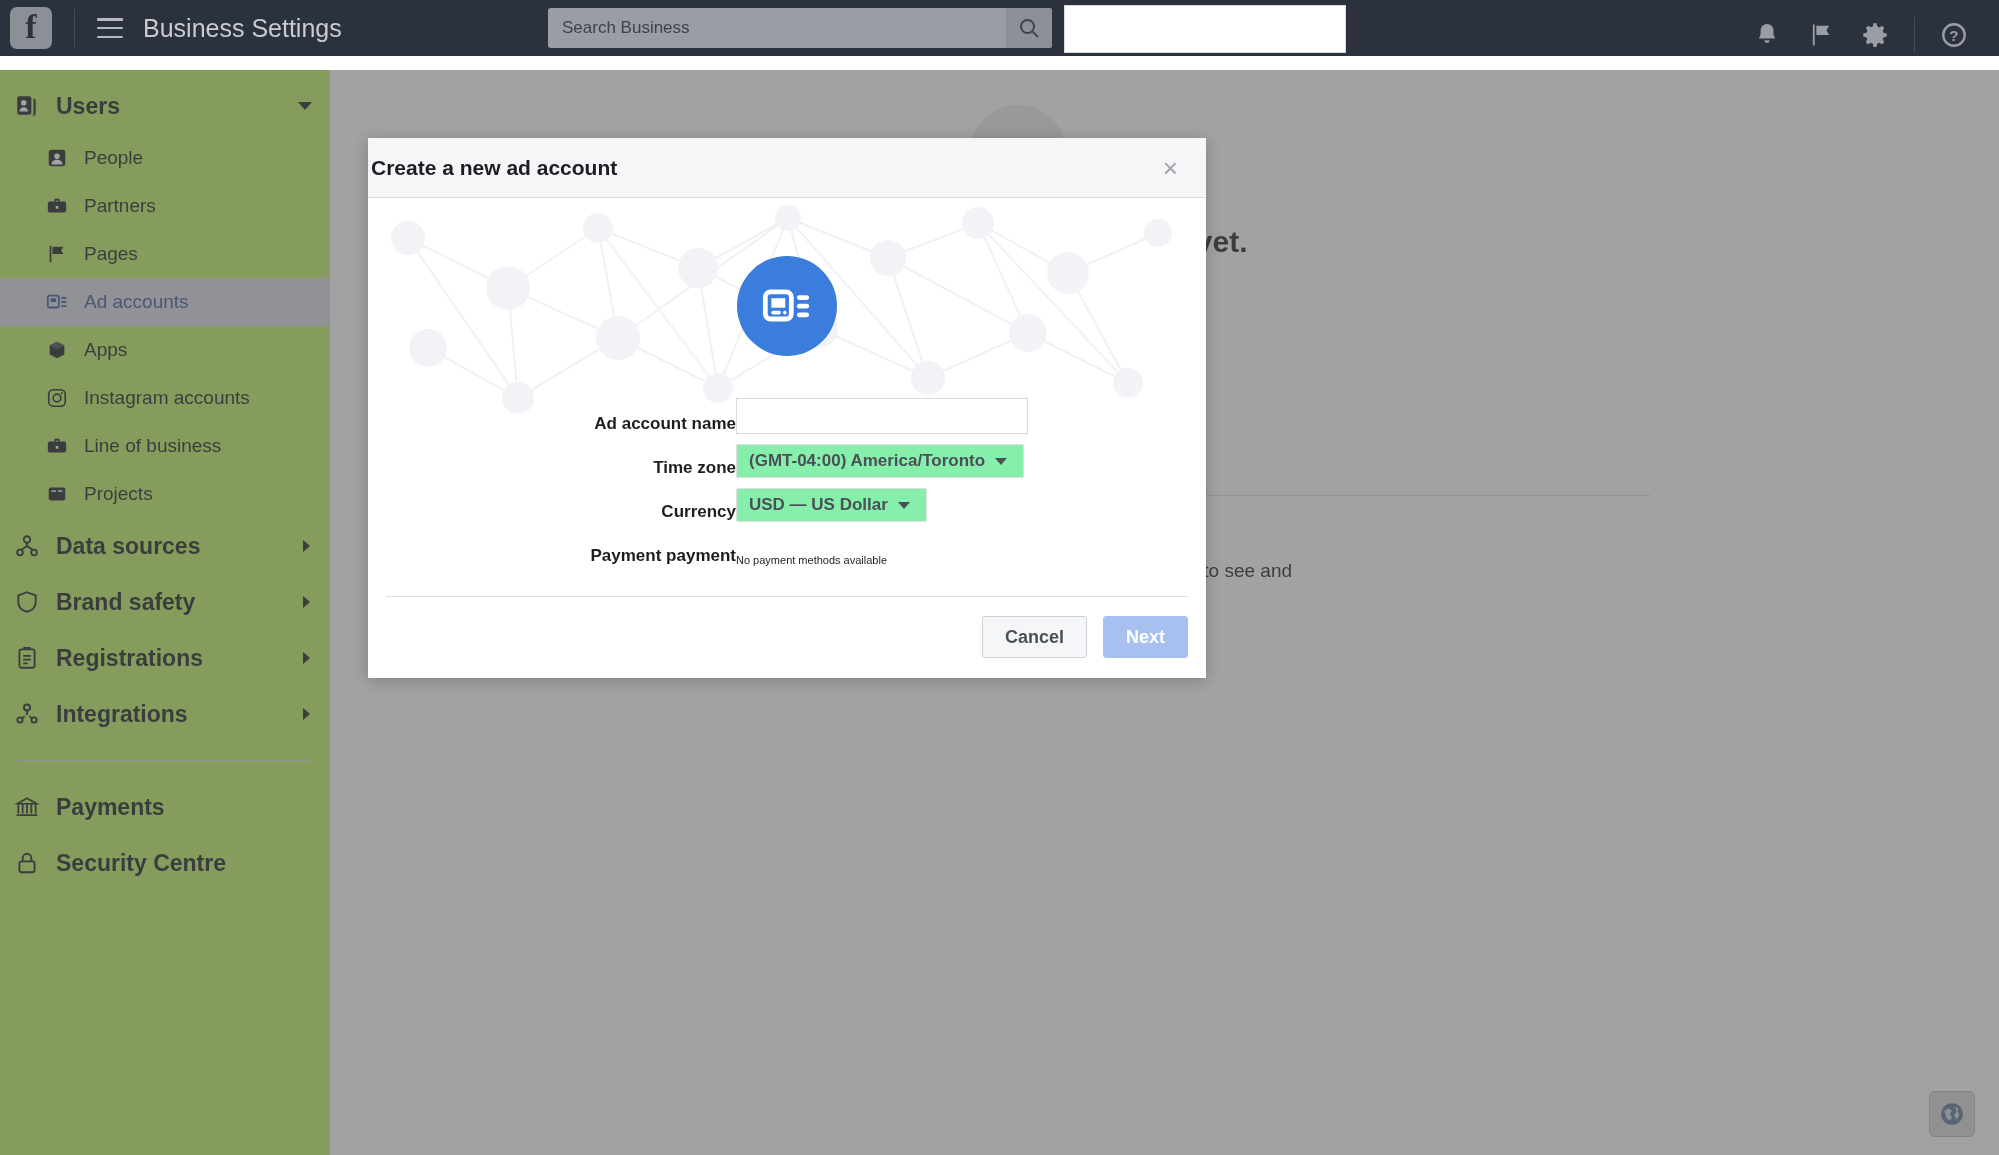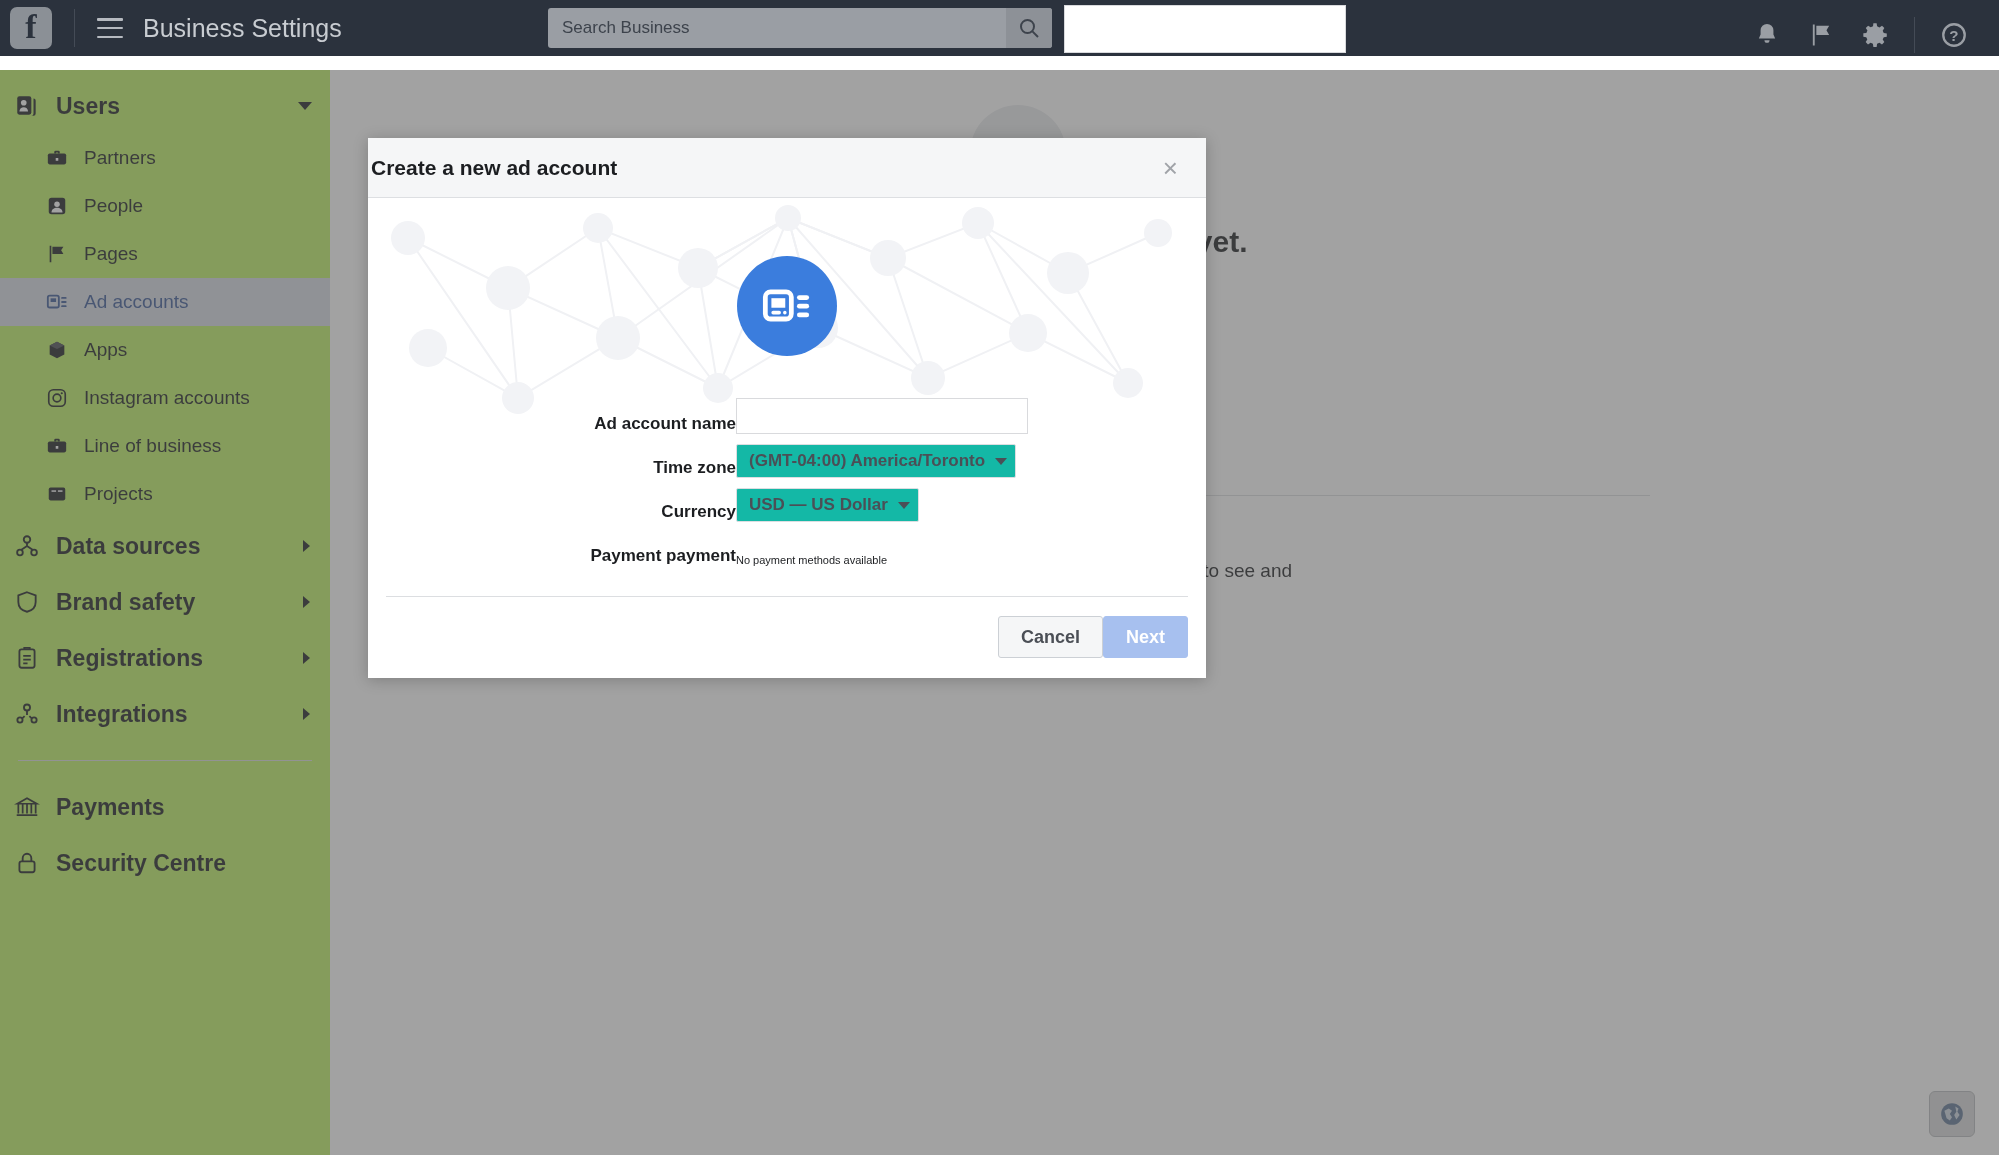--- a/index.html
+++ b/index.html
@@ -237,41 +237,41 @@
   }
   .fctrl { display: flex; align-items: center; }
   .text-input {
     width: 292px; height: 36px;
     border: 1px solid #d9dadd; background: #fff;
     font-family: "Liberation Sans", sans-serif;
     font-size: 17px; color: #1c1e21;
     padding: 0 8px; outline: none;
   }
   .select-box {
-    height: 34px; background: #14b8a6;
+    height: 34px; background: #86efac;
     border: 1px solid #dcdee1; border-radius: 2px;
     display: inline-flex; align-items: center;
-    padding: 0 8px 0 12px;
+    padding: 0 16px 0 12px;
     font-size: 17px; font-weight: bold; color: #4b4f56;
     cursor: pointer; white-space: nowrap;
   }
   .select-box .sc {
     margin-left: 10px;
     width: 0; height: 0;
     border-left: 6px solid transparent; border-right: 6px solid transparent;
     border-top: 7px solid #4b4f56;
   }
   .plain-val { font-size: 11px; color: #1c1e21; }
   .modal-hr {
     position: absolute; left: 18px; right: 18px; top: 398px;
     height: 1px; background: #dcdee1;
   }
   .modal-actions {
     position: absolute; right: 18px; top: 418px;
-    display: flex; align-items: center; gap: 0;
+    display: flex; align-items: center; gap: 16px;
   }
   .btn {
     height: 42px; padding: 0 22px;
     font-family: "Liberation Sans", sans-serif;
     font-size: 18px; font-weight: bold;
     border-radius: 3px; cursor: pointer;
   }
   .btn-cancel {
     background: #f5f6f7; border: 1px solid #ccd0d5; color: #4b4f56;
   }
@@ -313,36 +313,36 @@
             <path d="M5 17c0-2.4 2-3.8 4-3.8s4 1.4 4 3.8z" fill="#fff"></path>
             <path d="M18 5v14a2 2 0 0 1-2 2h2a2 2 0 0 0 2-2V7a2 2 0 0 0-2-2z" fill="#1c1e21"></path>
           </svg>
       </span>
       <span class="gl">Users</span>
       <span class="caret-down"></span>
     </div>
     <div class="nav-item">
       <span class="ii">
         <svg width="22" height="22" viewBox="0 0 24 24">
+            <rect x="3" y="3" width="18" height="18" rx="3" fill="#1c1e21"></rect>
+            <circle cx="12" cy="10" r="3" fill="#fff"></circle>
+            <path d="M6 19c0-3.2 2.8-5 6-5s6 1.8 6 5z" fill="#fff"></path>
+          </svg>
+      </span>
+      <span class="il">People</span>
+    </div>
+    <div class="nav-item">
+      <span class="ii">
+        <svg width="22" height="22" viewBox="0 0 24 24">
             <rect x="2" y="7" width="20" height="12" rx="2" fill="#1c1e21"></rect>
             <path d="M9 7V5.5A1.5 1.5 0 0 1 10.5 4h3A1.5 1.5 0 0 1 15 5.5V7h-2V6h-2v1z" fill="#1c1e21"></path>
             <rect x="10.6" y="12" width="2.8" height="3" fill="#fff"></rect>
           </svg>
       </span>
       <span class="il">Partners</span>
-    </div>
-    <div class="nav-item">
-      <span class="ii">
-        <svg width="22" height="22" viewBox="0 0 24 24">
-            <rect x="3" y="3" width="18" height="18" rx="3" fill="#1c1e21"></rect>
-            <circle cx="12" cy="10" r="3" fill="#fff"></circle>
-            <path d="M6 19c0-3.2 2.8-5 6-5s6 1.8 6 5z" fill="#fff"></path>
-          </svg>
-      </span>
-      <span class="il">People</span>
     </div>
 
     <div class="nav-item">
       <span class="ii">
         <svg width="22" height="22" viewBox="0 0 24 24">
             <rect x="4" y="3" width="1.8" height="18" fill="#1c1e21"></rect>
             <path d="M7 4h12l-2.5 4L19 12H7z" fill="#1c1e21"></path>
           </svg>
       </span>
       <span class="il">Pages</span>

